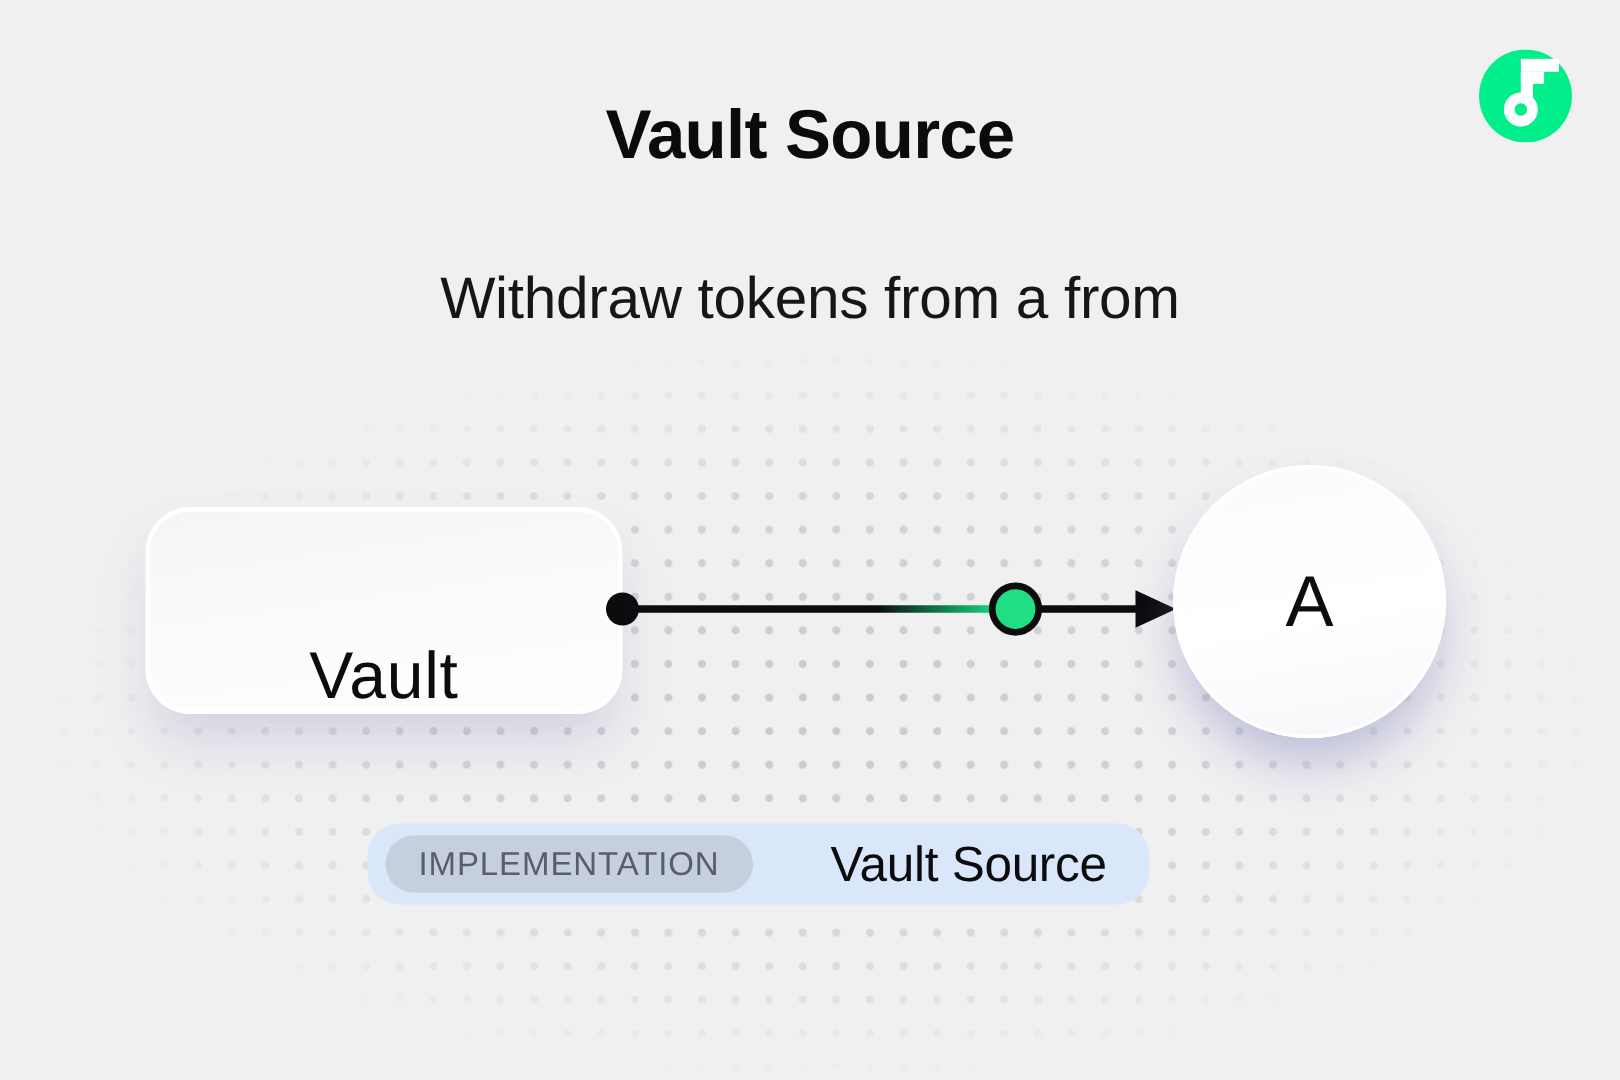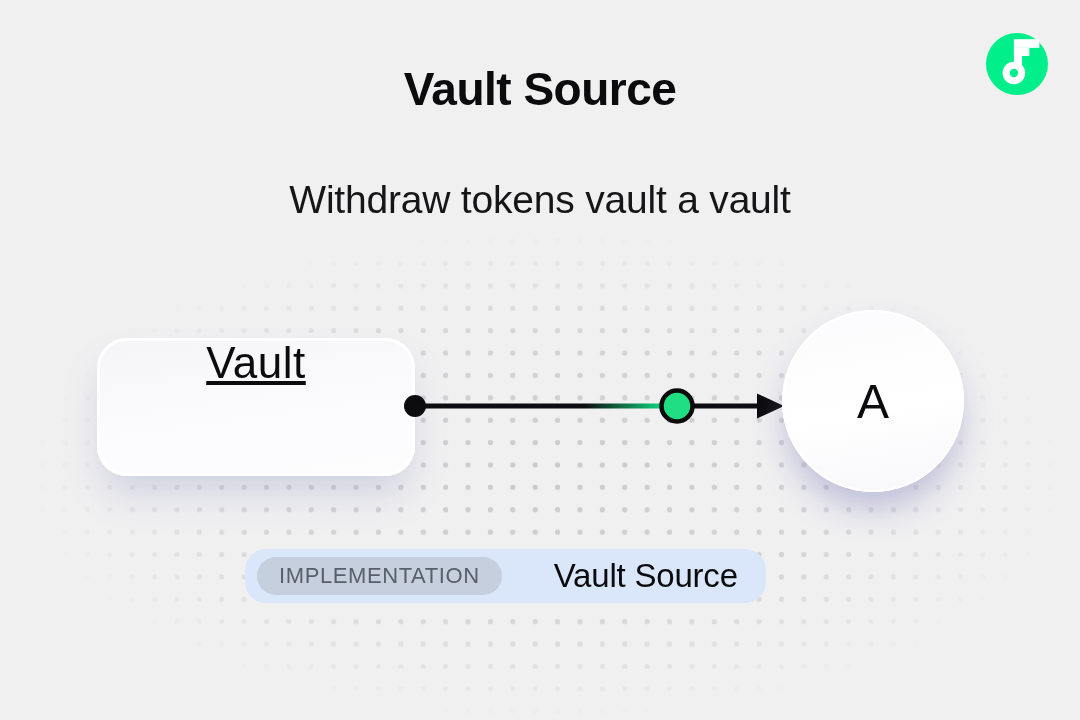--- a/index.html
+++ b/index.html
@@ -33,21 +33,21 @@
     color:#161618;
   }
   .logo{
     position:absolute;left:986px;top:33px;width:62px;height:62px;
   }
   .vault-node{
     position:absolute;left:97px;top:338px;width:318px;height:138px;
     border-radius:30px;
     background:linear-gradient(172deg,#f5f5f8 0%,#fcfcfe 60%,#fdfdfe 100%);
     box-shadow:0 22px 36px -6px rgba(124,128,182,.28), inset 0 0 0 3px #ffffff;
-    display:flex;align-items:flex-start;justify-content:center;text-decoration:underline;
+    display:flex;align-items:flex-end;justify-content:center;
   }
   .vault-node .node-label{
     font-size:44px;font-weight:400;color:#0c0c0e;letter-spacing:0.5px;
   }
   .account-node{
     position:absolute;left:782px;top:310px;width:182px;height:182px;
     border-radius:50%;
     background:linear-gradient(170deg,#fbfbfd 0%,#ffffff 55%,#f7f7fb 100%);
     box-shadow:0 20px 30px -2px rgba(120,122,185,.38), inset 0 0 0 2px #ffffff;
     display:flex;align-items:center;justify-content:center;
@@ -83,21 +83,21 @@
 </style>
 </head>
 <body>
 
 <div class="canvas">
 
   <div class="dot-grid"></div>
 
   <h1 class="page-title" style="margin:0;">Vault Source</h1>
 
-  <div class="page-subtitle">Withdraw tokens vault a vault</div>
+  <div class="page-subtitle">Withdraw tokens from a from</div>
 
   <div class="logo">
     <svg viewBox="0 0 100 100" width="62" height="62" aria-hidden="true">
       <circle cx="50" cy="50" r="50" fill="#00EF8B"></circle>
 
       <rect x="45" y="10" width="41" height="14" fill="#ffffff"></rect>
 
       <rect x="45" y="24" width="25" height="13" fill="#ffffff"></rect>
 
       <rect x="45" y="24" width="13" height="30" fill="#ffffff"></rect>

